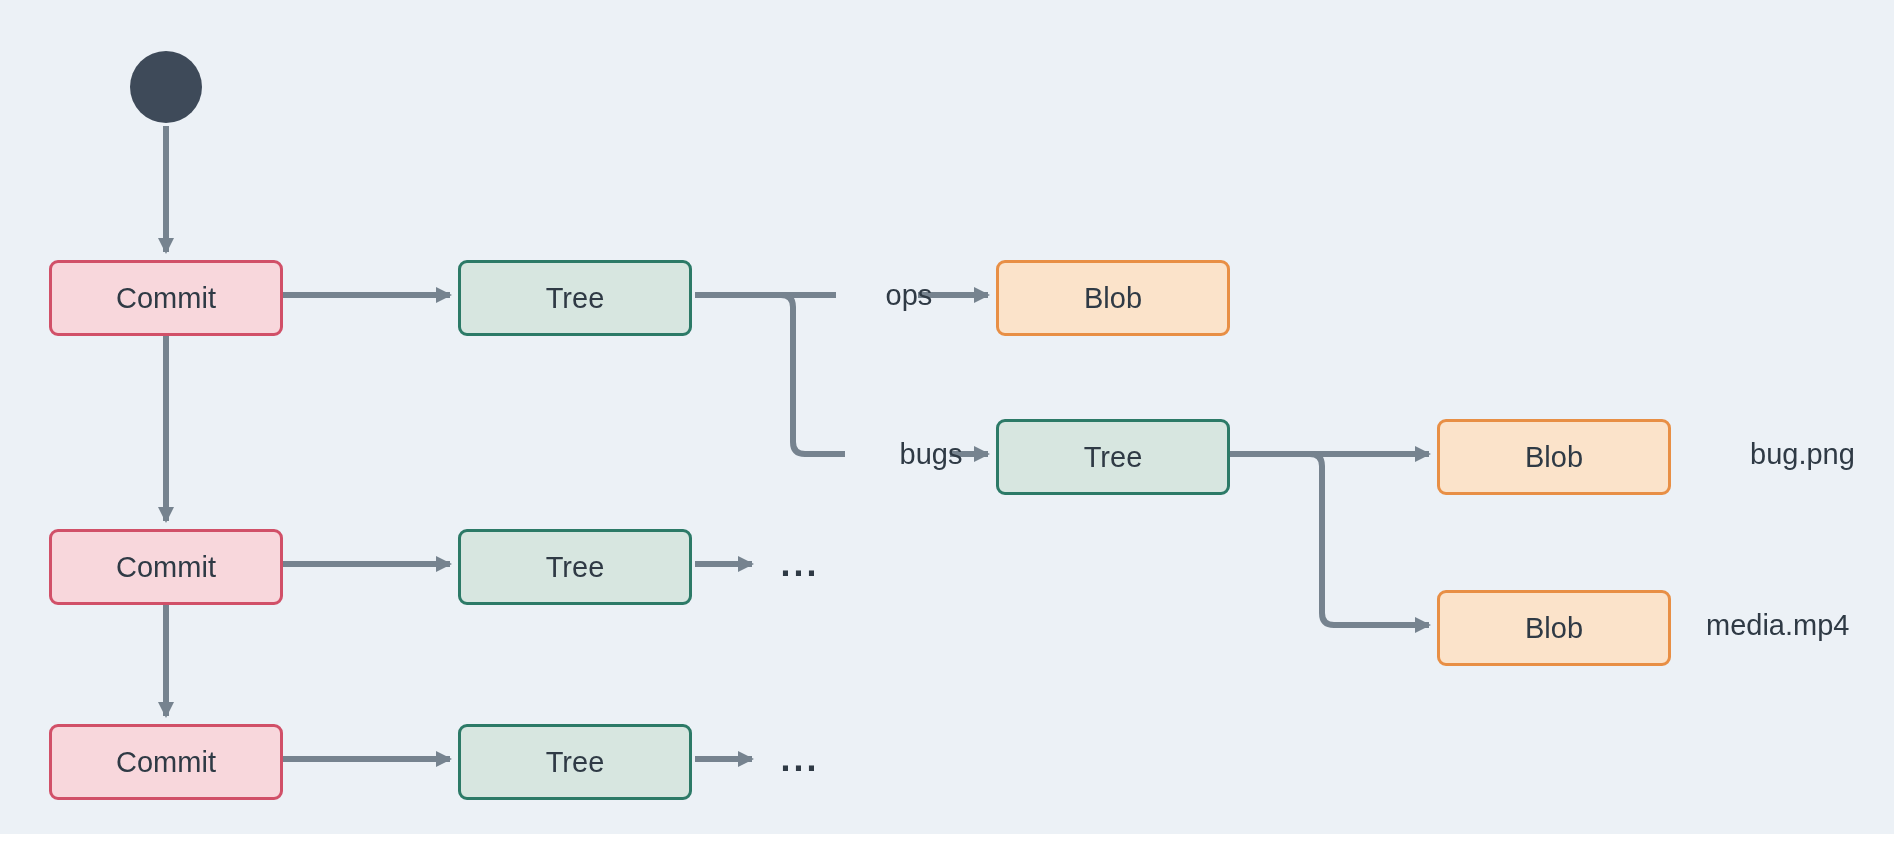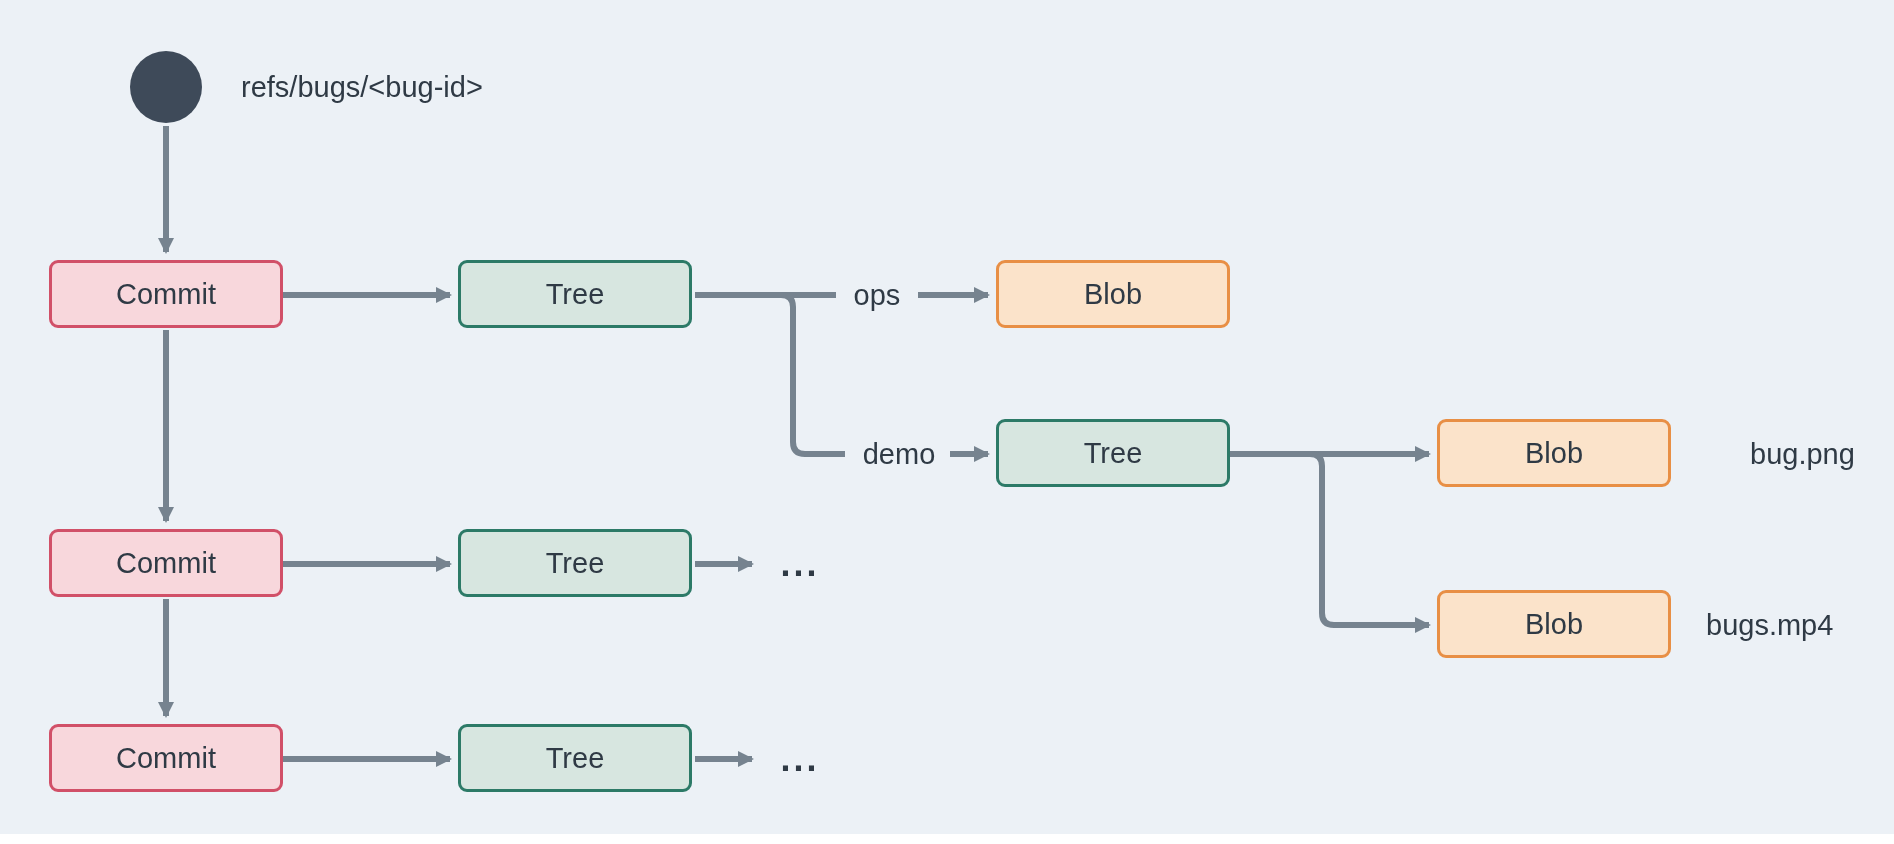--- a/index.html
+++ b/index.html
@@ -14,21 +14,21 @@
     overflow: hidden;
   }
 
   .edges { position: absolute; inset: 0; width: 1894px; height: 844px; }
   .edge { stroke: var(--arrow, #76838f); stroke-width: 6; fill: none; }
   .arrowhead { fill: var(--arrow, #76838f); }
 
   .node {
     position: absolute;
     width: 234px;
-    height: 68px;
+    height: 76px;
     border-radius: 9px;
     border: 3px solid;
     display: flex;
     align-items: center;
     justify-content: center;
     font-size: 29px;
     font-weight: 500;
     color: var(--text, #2f3a45);
   }
   .commit { background: var(--commit-fill, #f8d7dc); border-color: var(--commit-border, #d15068); }
@@ -43,21 +43,21 @@
     background: var(--ref-dot, #3e4a59);
   }
 
   .lbl {
     position: absolute;
     color: var(--text, #2f3a45);
     font-size: 29px;
     font-weight: 500;
     white-space: nowrap;
   }
-  .center  { transform: translate(-50%, -50%); }
+  .center  { transform: translate(-50%, -50%); margin-left: 32px; }
   .vcenter { transform: translateY(-50%); }
 
   .dots {
     position: absolute;
     transform: translate(-50%, -50%);
     font-size: 36px;
     font-weight: 700;
     letter-spacing: 3px;
     color: var(--text, #2f3a45);
   }
@@ -96,34 +96,33 @@
     <path class="edge" d="M 166 330 L 166 521" marker-end="url(#arrow)"></path>
     <path class="edge" d="M 283 564 L 450 564" marker-end="url(#arrow)"></path>
     <path class="edge" d="M 695 564 L 752 564" marker-end="url(#arrow)"></path>
 
     <path class="edge" d="M 166 599 L 166 716" marker-end="url(#arrow)"></path>
     <path class="edge" d="M 283 759 L 450 759" marker-end="url(#arrow)"></path>
     <path class="edge" d="M 695 759 L 752 759" marker-end="url(#arrow)"></path>
   </svg>
 
   <div class="ref-dot"></div>
-  <div class="lbl vcenter" style="left:241px; top:87px;">refs/bugs/&lt;bug-id&gt;</div>
 
   <div class="node commit" style="left:49px; top:260px;">Commit</div>
   <div class="node tree" style="left:458px; top:260px;">Tree</div>
   <div class="lbl center" style="left:877px; top:295px;">ops</div>
   <div class="node blob" style="left:996px; top:260px;">Blob</div>
 
-  <div class="lbl center" style="left:899px; top:454px;">demo</div>
+  <div class="lbl center" style="left:899px; top:454px;">bugs</div>
   <div class="node tree" style="left:996px; top:419px;">Tree</div>
   <div class="node blob" style="left:1437px; top:419px;">Blob</div>
   <div class="lbl vcenter" style="left:1706px; top:454px;margin-left:44px;">bug.png</div>
 
   <div class="node blob" style="left:1437px; top:590px;">Blob</div>
-  <div class="lbl vcenter" style="left:1706px; top:625px;">bugs.mp4</div>
+  <div class="lbl vcenter" style="left:1706px; top:625px;">media.mp4</div>
 
   <div class="node commit" style="left:49px; top:529px;">Commit</div>
   <div class="node tree" style="left:458px; top:529px;">Tree</div>
   <div class="dots" style="left:800px; top:564px;">...</div>
 
   <div class="node commit" style="left:49px; top:724px;">Commit</div>
   <div class="node tree" style="left:458px; top:724px;">Tree</div>
   <div class="dots" style="left:800px; top:759px;">...</div>
 
   <div class="bottom-strip"></div>

